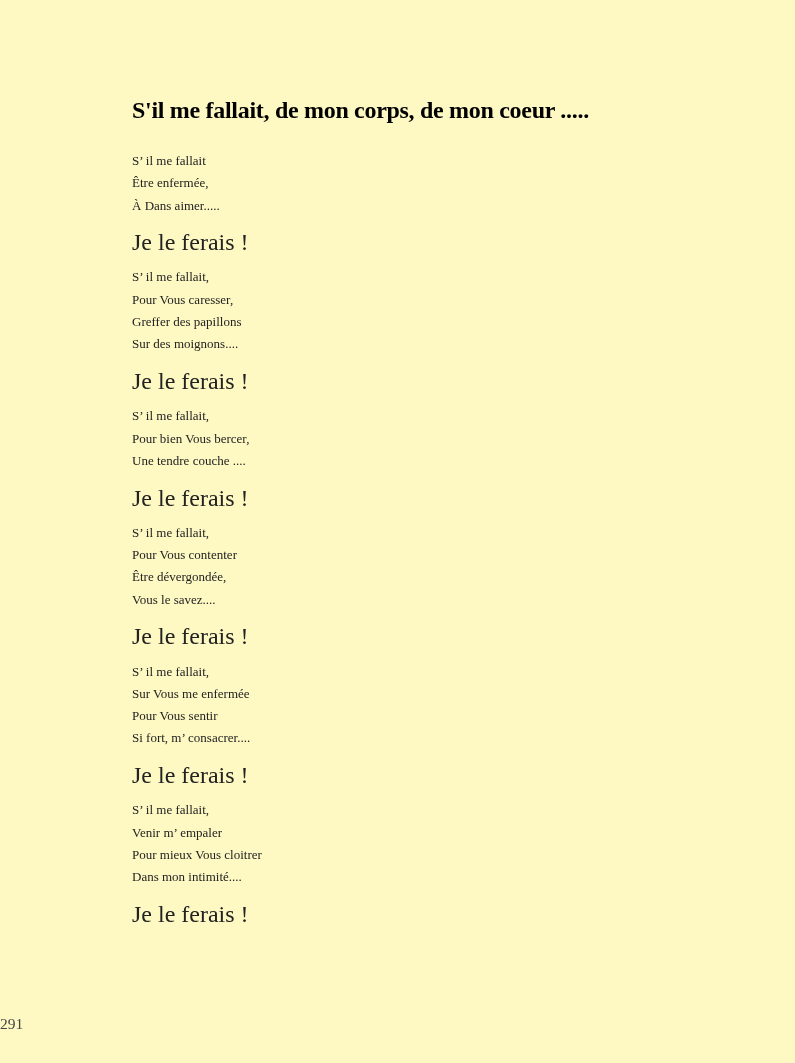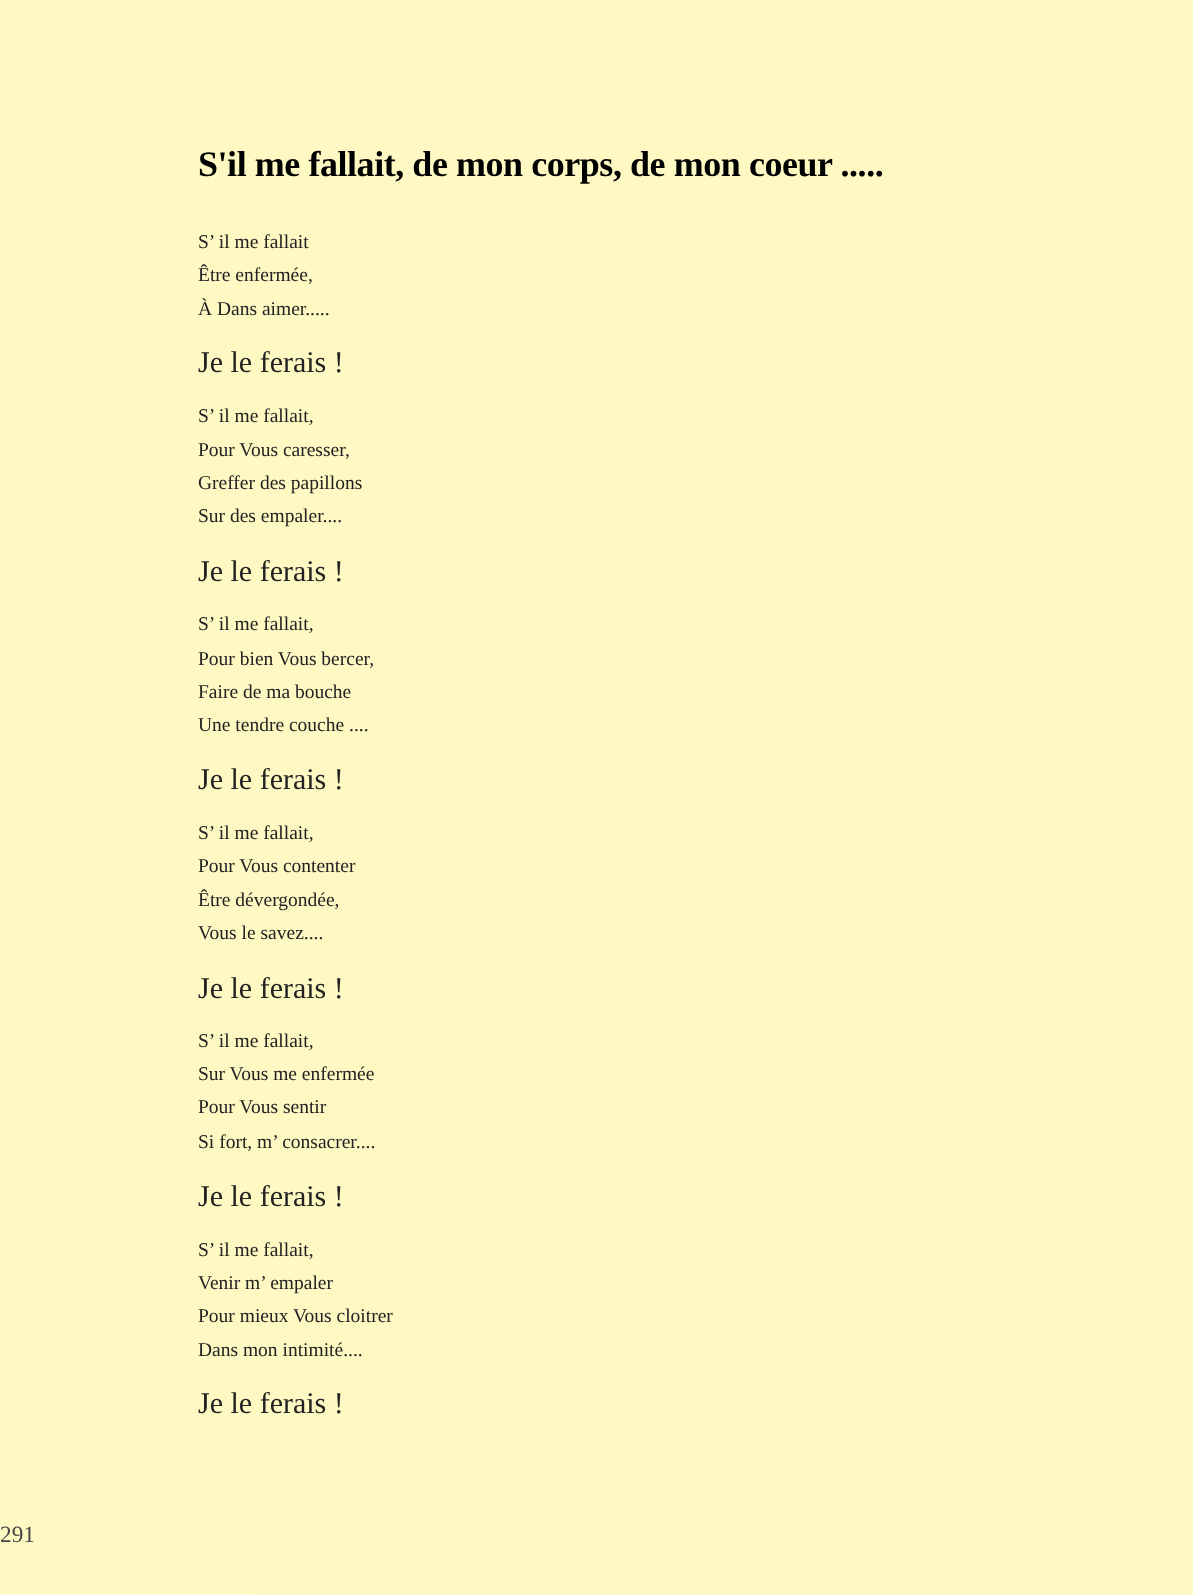--- a/index.html
+++ b/index.html
@@ -32,21 +32,21 @@
   .stanza {
     margin: 0 0 14.5px 0;
   }
   .poem-line {
     font-size: 13px;
     line-height: 22.3px;
     color: #222222;
     white-space: pre;
   }
   .refrain {
-    font-size: 20px;
+    font-size: 24px;
     line-height: 22.3px;
     color: #222222;
     margin: 0 0 12.8px 0;
     white-space: pre;
   }
   .page-number {
     position: absolute;
     top: 1014px;
     left: 0;
     width: 795px;
@@ -67,28 +67,27 @@
       <div class="poem-line">S’ il me fallait</div>
       <div class="poem-line">Être enfermée,</div>
       <div class="poem-line">À Dans aimer.....</div>
     </div>
     <p class="refrain">Je le ferais !</p>
 
     <div class="stanza">
       <div class="poem-line">S’ il me fallait,</div>
       <div class="poem-line">Pour Vous caresser,</div>
       <div class="poem-line">Greffer des papillons</div>
-      <div class="poem-line">Sur des empaler....</div>
+      <div class="poem-line">Sur des moignons....</div>
     </div>
     <p class="refrain">Je le ferais !</p>
 
     <div class="stanza">
       <div class="poem-line">S’ il me fallait,</div>
       <div class="poem-line">Pour bien Vous bercer,</div>
-      <div class="poem-line">Faire de ma bouche</div>
       <div class="poem-line">Une tendre couche ....</div>
     </div>
     <p class="refrain">Je le ferais !</p>
 
     <div class="stanza">
       <div class="poem-line">S’ il me fallait,</div>
       <div class="poem-line">Pour Vous contenter</div>
       <div class="poem-line">Être dévergondée,</div>
       <div class="poem-line">Vous le savez....</div>
     </div>

